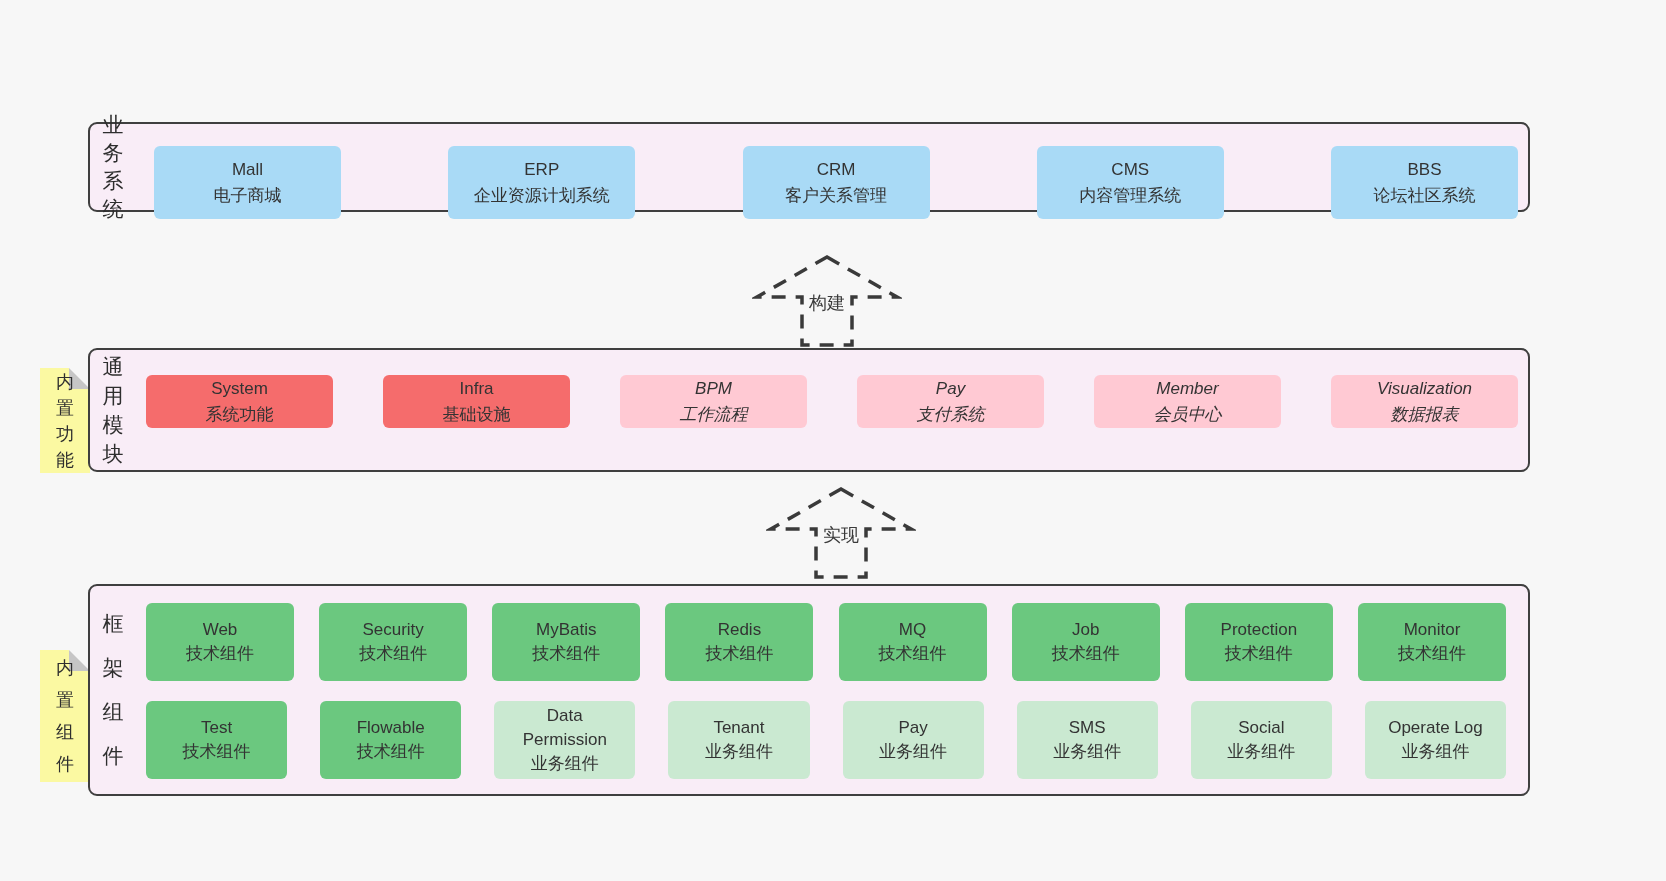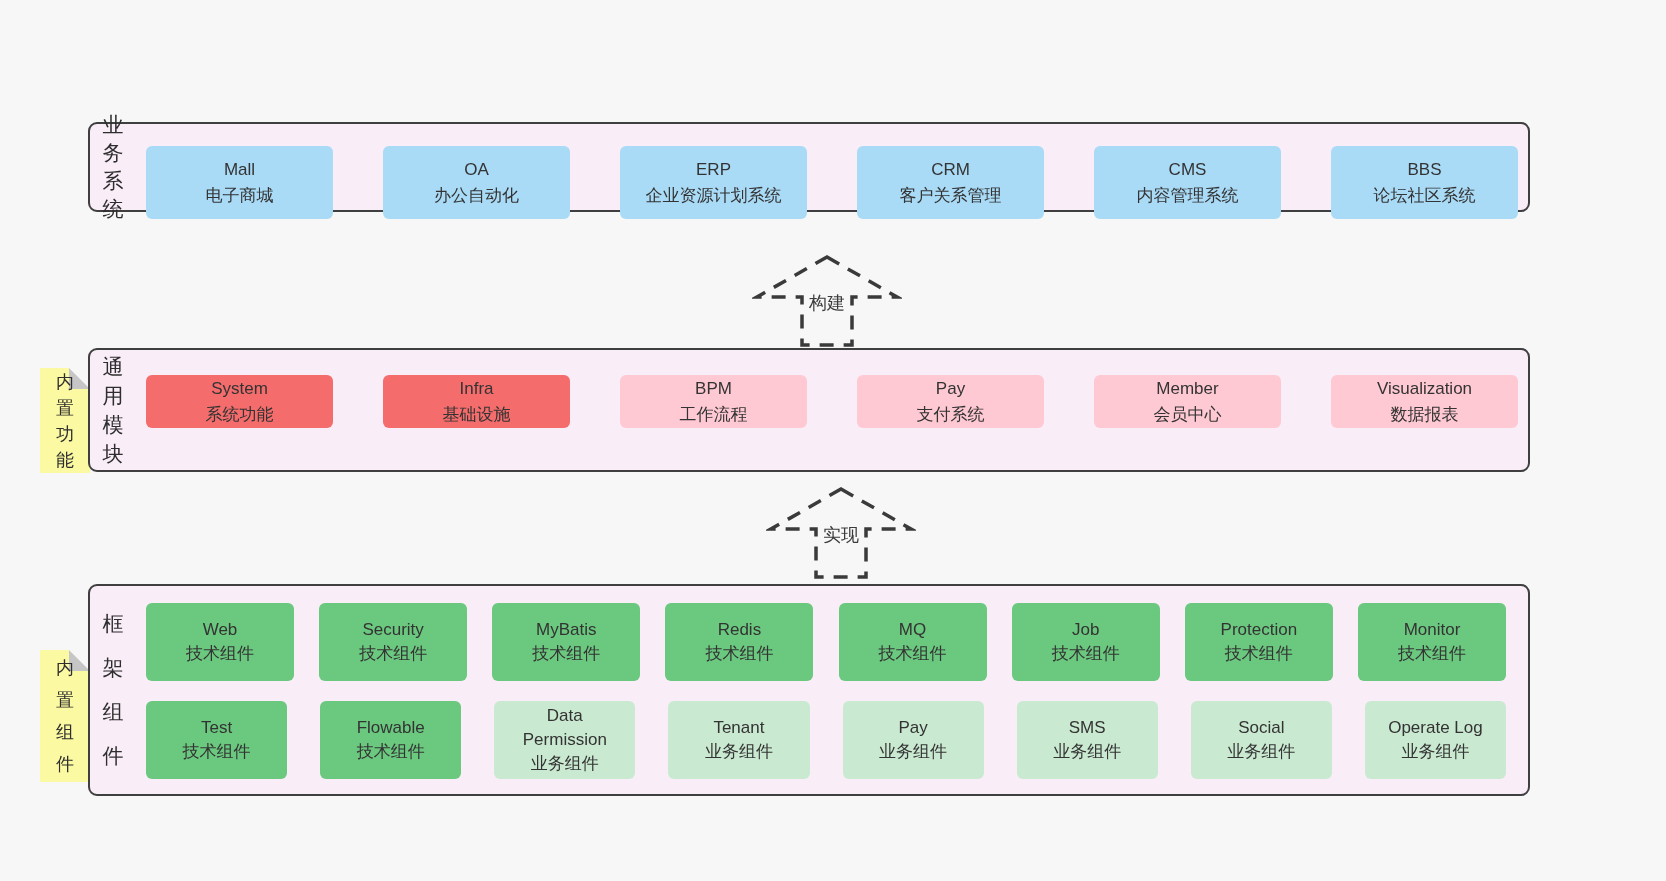--- a/index.html
+++ b/index.html
@@ -35,23 +35,23 @@
   #layer-framework .row8.r1{top:17px;}
   #layer-framework .row8.r2{top:115px;gap:33px;}
   .box{
     box-sizing:border-box;border-radius:6px;
     display:flex;flex-direction:column;justify-content:center;align-items:center;
     text-align:center;font-size:17px;line-height:26px;color:#333;
   }
   .w-lg{width:187px;height:73px;padding:0 8px;}
   #layer-common .w-lg{height:53px;}
   .w-sm{width:148px;height:78px;padding:0 14px;line-height:24px;}
-  .blue{background:var(--blue);}
+  .blue{background:var(--blue);margin-left:8px;}
   .red{background:var(--red);}
-  .pink{background:var(--pink);}
+  .pink{background:var(--pink);font-style:italic;}
   .green{background:var(--green);}
   .lightgreen{background:var(--light-green);}
   .note{position:absolute;left:40px;width:50px;background:var(--note-yellow);z-index:0;}
   #note-common{top:368px;height:105px;}
   #note-framework{top:650px;height:132px;}
   .note-fold{
     position:absolute;top:0;right:0;width:21px;height:21px;
     background:linear-gradient(to top right,#c6c6c6 49.5%,var(--page-bg) 50.5%);
   }
   .note-text{
@@ -74,24 +74,20 @@
 <body>
 
 <div class="layer" id="layer-business">
   <div class="layer-label">业务系统</div>
   <div class="row6">
     <div class="box w-lg blue">
       <div>Mall</div>
       <div>电子商城</div>
     </div>
     <div class="box w-lg blue">
-      <div>OA</div>
-      <div>办公自动化</div>
-    </div>
-    <div class="box w-lg blue">
       <div>ERP</div>
       <div>企业资源计划系统</div>
     </div>
     <div class="box w-lg blue">
       <div>CRM</div>
       <div>客户关系管理</div>
     </div>
     <div class="box w-lg blue">
       <div>CMS</div>
       <div>内容管理系统</div>

